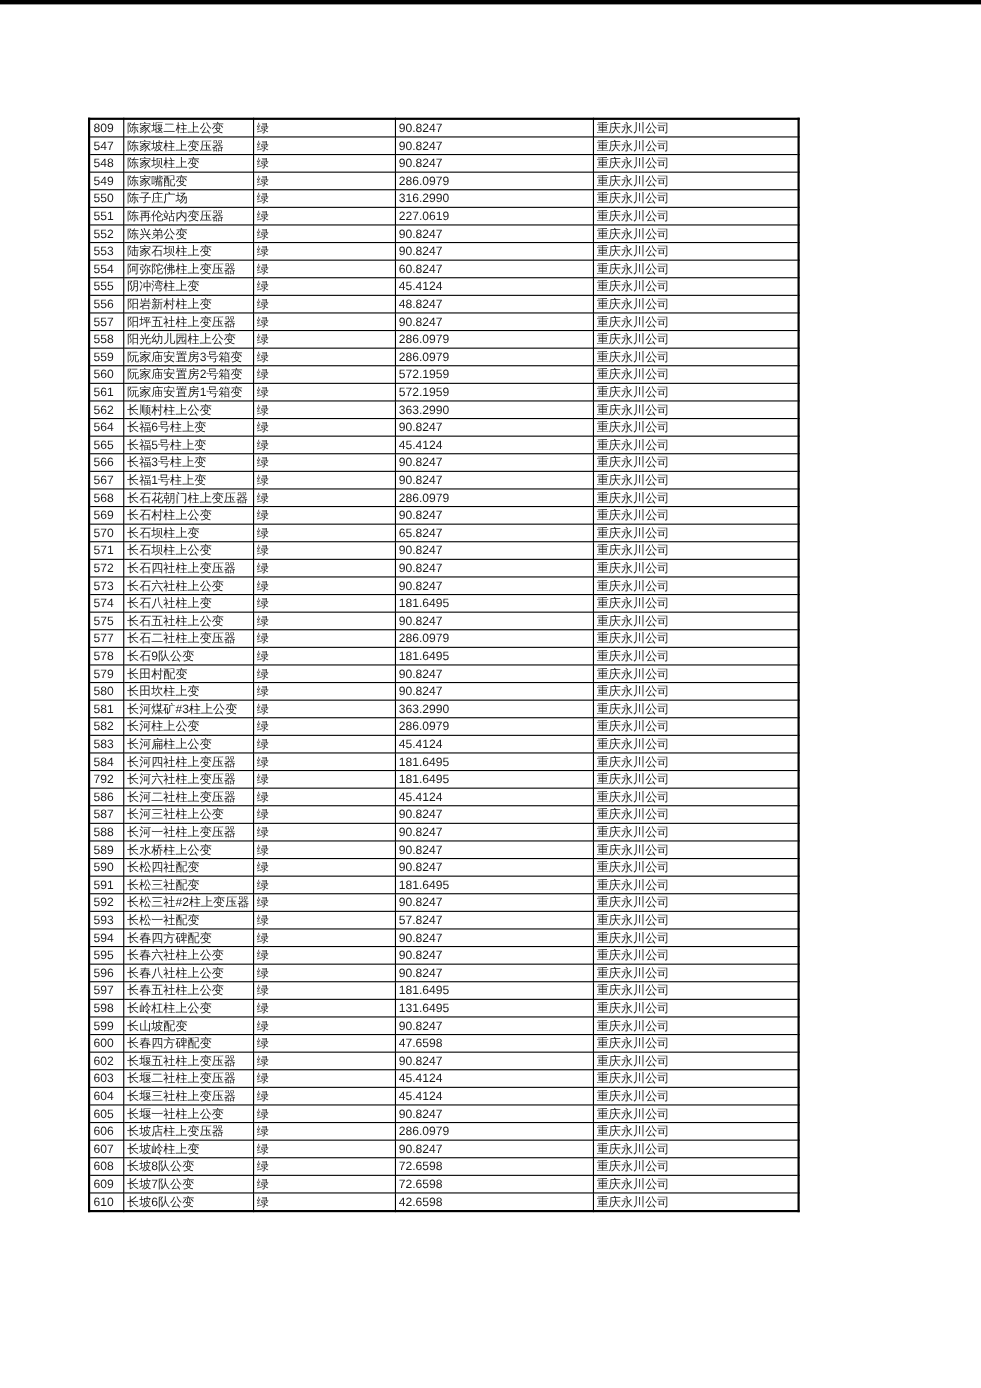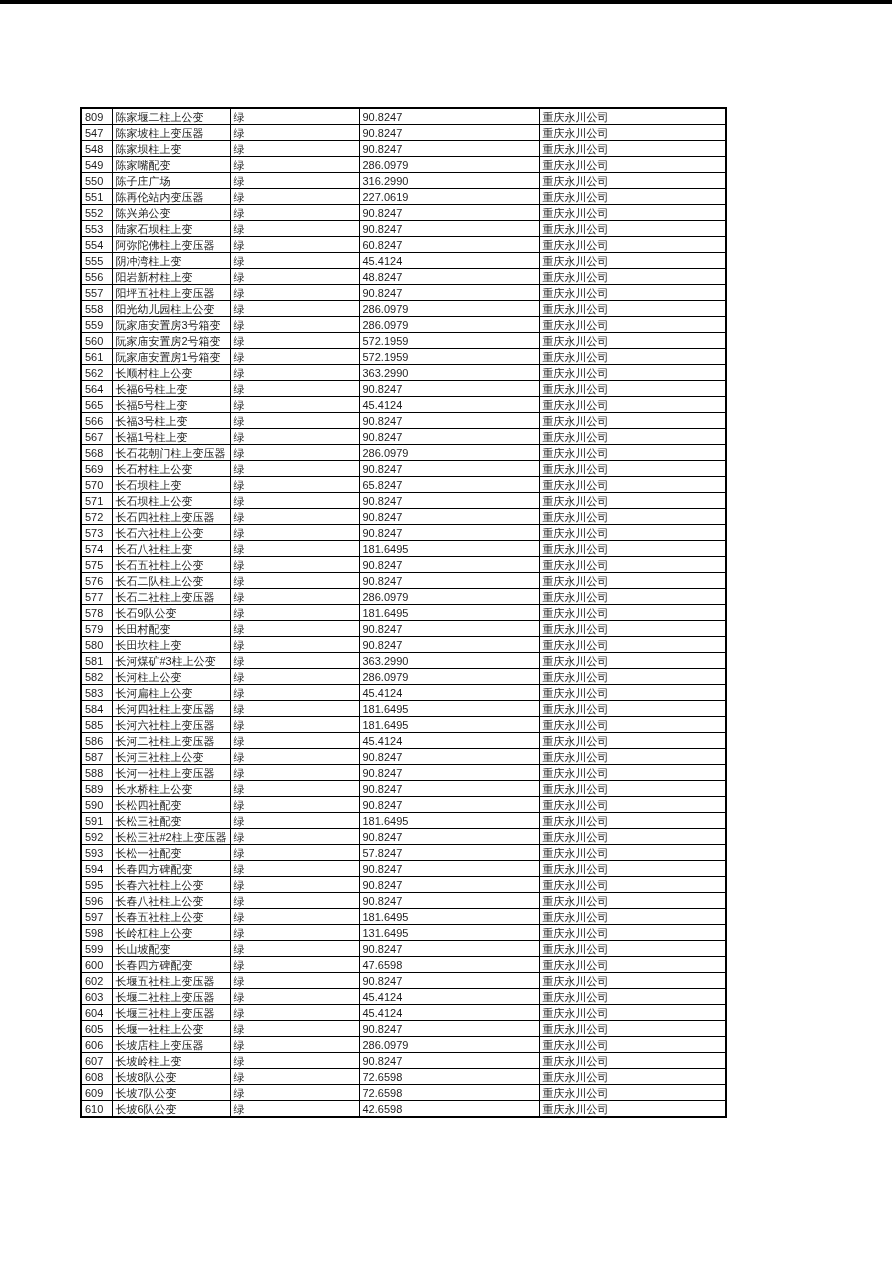--- a/index.html
+++ b/index.html
@@ -256,27 +256,20 @@
     <td class="cell-company">重庆永川公司</td>
   </tr>
       <tr>
     <td class="cell-index">575</td>
     <td class="cell-name">长石五社柱上公变</td>
     <td class="cell-status">绿</td>
     <td class="cell-value">90.8247</td>
     <td class="cell-company">重庆永川公司</td>
   </tr>
       <tr>
-    <td class="cell-index">576</td>
-    <td class="cell-name">长石二队柱上公变</td>
-    <td class="cell-status">绿</td>
-    <td class="cell-value">90.8247</td>
-    <td class="cell-company">重庆永川公司</td>
-  </tr>
-      <tr>
     <td class="cell-index">577</td>
     <td class="cell-name">长石二社柱上变压器</td>
     <td class="cell-status">绿</td>
     <td class="cell-value">286.0979</td>
     <td class="cell-company">重庆永川公司</td>
   </tr>
       <tr>
     <td class="cell-index">578</td>
     <td class="cell-name">长石9队公变</td>
     <td class="cell-status">绿</td>
@@ -319,21 +312,21 @@
     <td class="cell-company">重庆永川公司</td>
   </tr>
       <tr>
     <td class="cell-index">584</td>
     <td class="cell-name">长河四社柱上变压器</td>
     <td class="cell-status">绿</td>
     <td class="cell-value">181.6495</td>
     <td class="cell-company">重庆永川公司</td>
   </tr>
       <tr>
-    <td class="cell-index">585</td>
+    <td class="cell-index">792</td>
     <td class="cell-name">长河六社柱上变压器</td>
     <td class="cell-status">绿</td>
     <td class="cell-value">181.6495</td>
     <td class="cell-company">重庆永川公司</td>
   </tr>
       <tr>
     <td class="cell-index">586</td>
     <td class="cell-name">长河二社柱上变压器</td>
     <td class="cell-status">绿</td>
     <td class="cell-value">45.4124</td>

